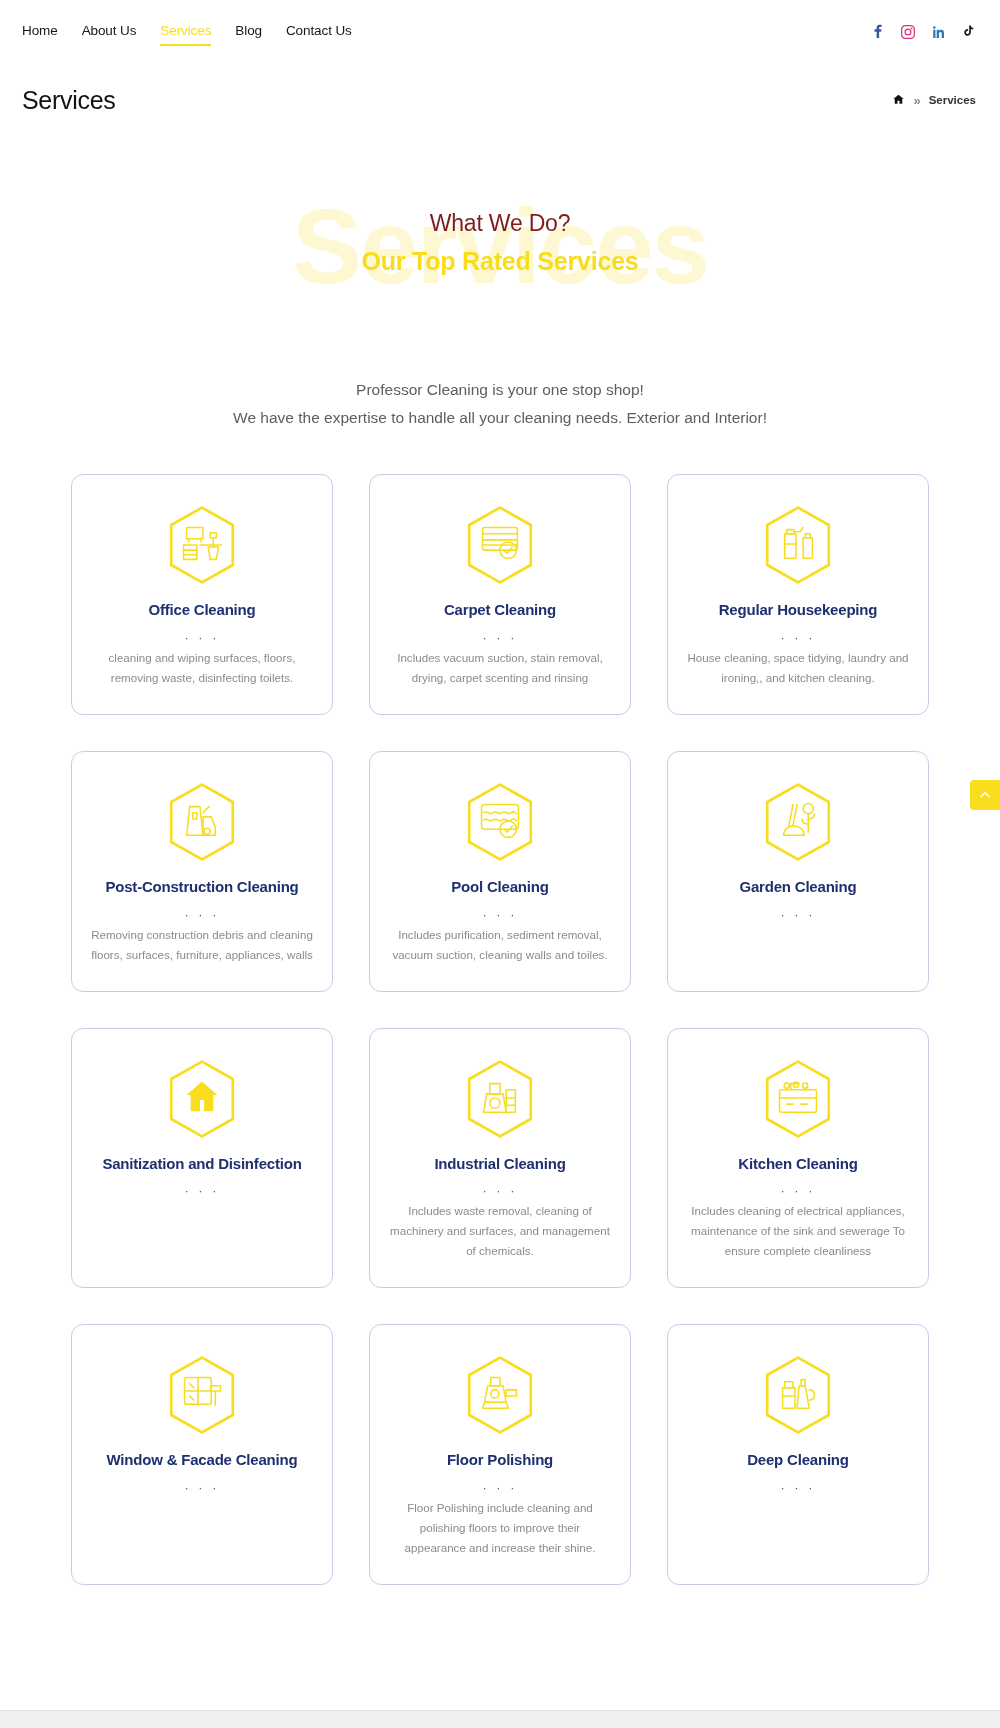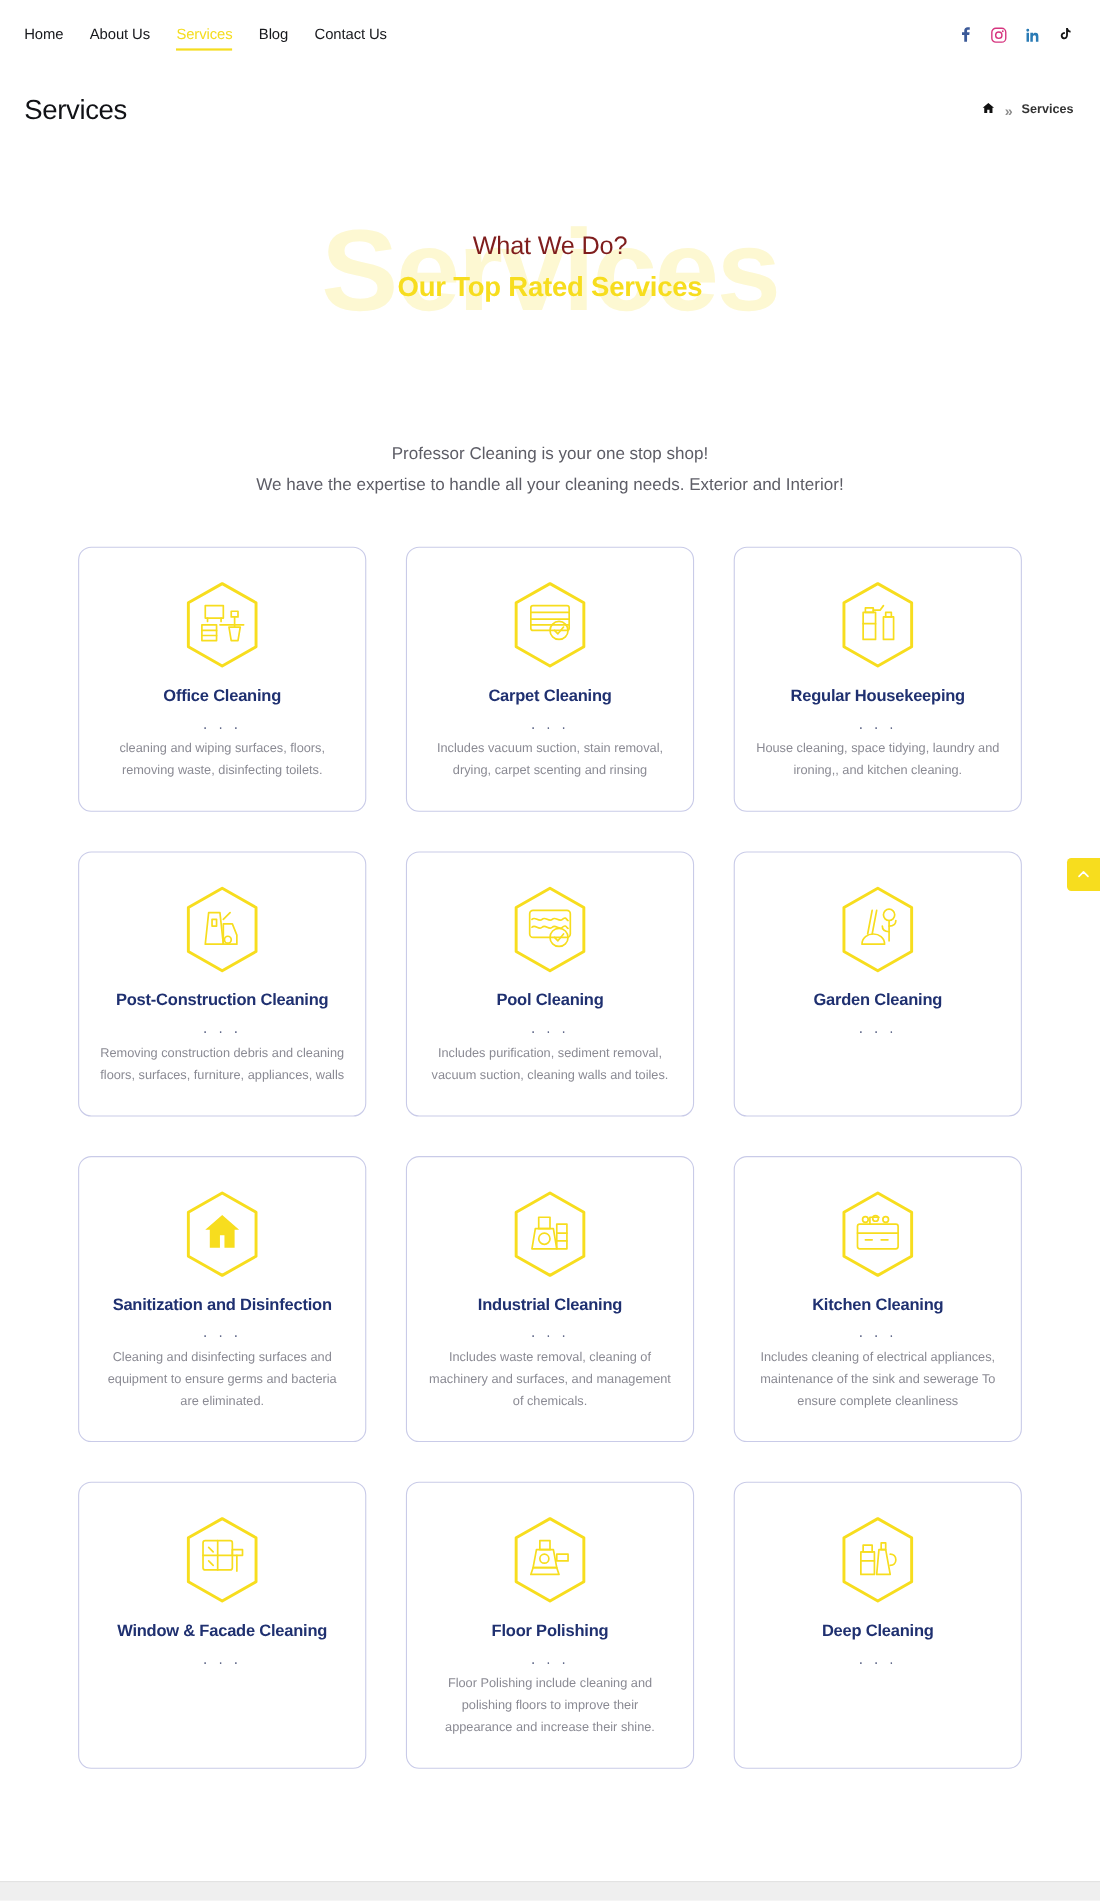--- a/index.html
+++ b/index.html
@@ -102,21 +102,21 @@
   .hero-main {
     font-size: 25px;
     font-weight: bold;
     color: #f7dd1e;
     letter-spacing: -0.2px;
     margin-top: 6px;
   }
 
   .lede {
     text-align: center;
-    margin-top: 43px;
+    margin-top: 20px;
     font-size: 15.5px;
     line-height: 1.82;
     color: #5d5d66;
     font-weight: 400;
   }
 
   
   .grid {
     display: grid;
     grid-template-columns: repeat(3, 262px);
@@ -345,21 +345,20 @@
     </div>
     <div class="card">
       <div class="hexwrap">
         <svg width="74" height="80" viewBox="0 0 70 78">
           <path d="M35 2.5 L65 19.5 L65 58.5 L35 75.5 L5 58.5 L5 19.5 Z" fill="none" stroke="#f7dd1e" stroke-width="2.6" stroke-linejoin="round"></path>
           <path fill="#f7dd1e" d="M35 22L20 35h4v16h9V40h4v11h9V35h4z"></path>
         </svg>
       </div>
       <div class="card-title">Sanitization and Disinfection</div>
       <div class="dots">· · ·</div>
-      <div class="card-desc">Cleaning and disinfecting surfaces and equipment to ensure germs and bacteria are eliminated.</div>
     </div>
     <div class="card">
       <div class="hexwrap">
         <svg width="74" height="80" viewBox="0 0 70 78">
           <path d="M35 2.5 L65 19.5 L65 58.5 L35 75.5 L5 58.5 L5 19.5 Z" fill="none" stroke="#f7dd1e" stroke-width="2.6" stroke-linejoin="round"></path>
           <path fill="none" stroke="#f7dd1e" stroke-width="1.5" stroke-linecap="round" stroke-linejoin="round" d="M25 24h10v10H25z"></path>
           <path fill="none" stroke="#f7dd1e" stroke-width="1.5" stroke-linecap="round" stroke-linejoin="round" d="M22 34h16l3 18H19z"></path>
           <circle cx="30" cy="43" r="5" fill="none" stroke="#f7dd1e" stroke-width="1.5" stroke-linecap="round" stroke-linejoin="round"></circle>
           <path fill="none" stroke="#f7dd1e" stroke-width="1.5" stroke-linecap="round" stroke-linejoin="round" d="M41 30h9v22h-9z"></path>
           <path fill="none" stroke="#f7dd1e" stroke-width="1.5" stroke-linecap="round" stroke-linejoin="round" d="M41 38h9M41 45h9"></path>

